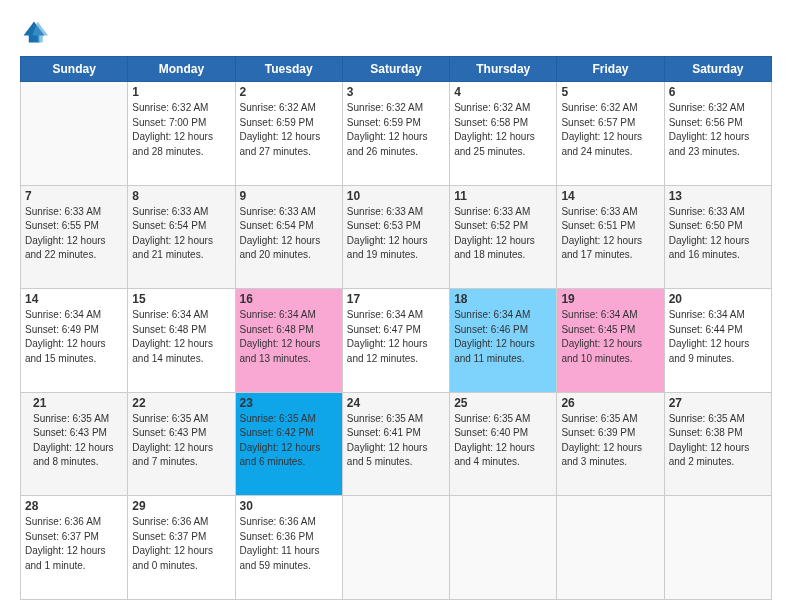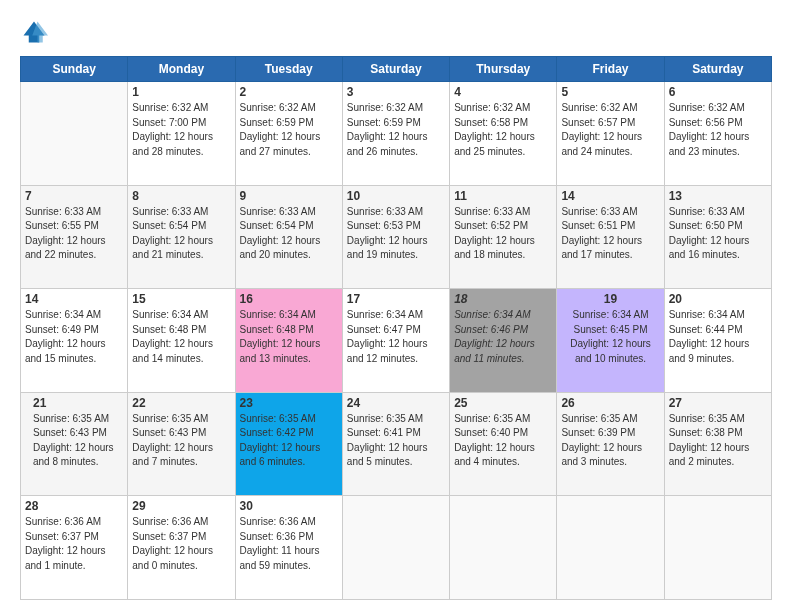--- a/index.html
+++ b/index.html
@@ -248,28 +248,28 @@
 Daylight: 12 hours
 and 13 minutes.</div>
           </td>
           <td style="background: rgb(255, 255, 255);">
             <span class="day-number">17</span>
             <div class="day-info" style="white-space: pre-line;">Sunrise: 6:34 AM
 Sunset: 6:47 PM
 Daylight: 12 hours
 and 12 minutes.</div>
           </td>
-          <td style="background: #a3a3a3; font-style: italic;">
+          <td style="background: #7dd3fc;">
             <span class="day-number">18</span>
             <div class="day-info" style="white-space: pre-line;">Sunrise: 6:34 AM
 Sunset: 6:46 PM
 Daylight: 12 hours
 and 11 minutes.</div>
           </td>
-          <td style="background: #c4b5fd; text-align: center;">
+          <td style="background: #f9a8d4;">
             <span class="day-number">19</span>
             <div class="day-info" style="white-space: pre-line;">Sunrise: 6:34 AM
 Sunset: 6:45 PM
 Daylight: 12 hours
 and 10 minutes.</div>
           </td>
           <td style="background: rgb(255, 255, 255);">
             <span class="day-number">20</span>
             <div class="day-info" style="white-space: pre-line;">Sunrise: 6:34 AM
 Sunset: 6:44 PM

